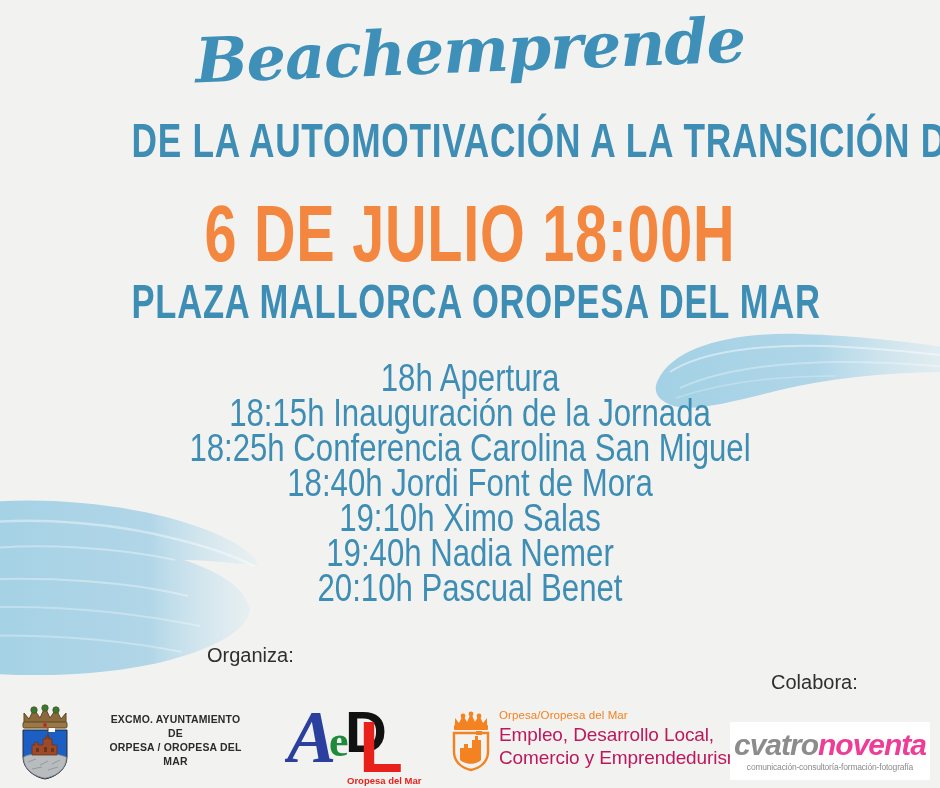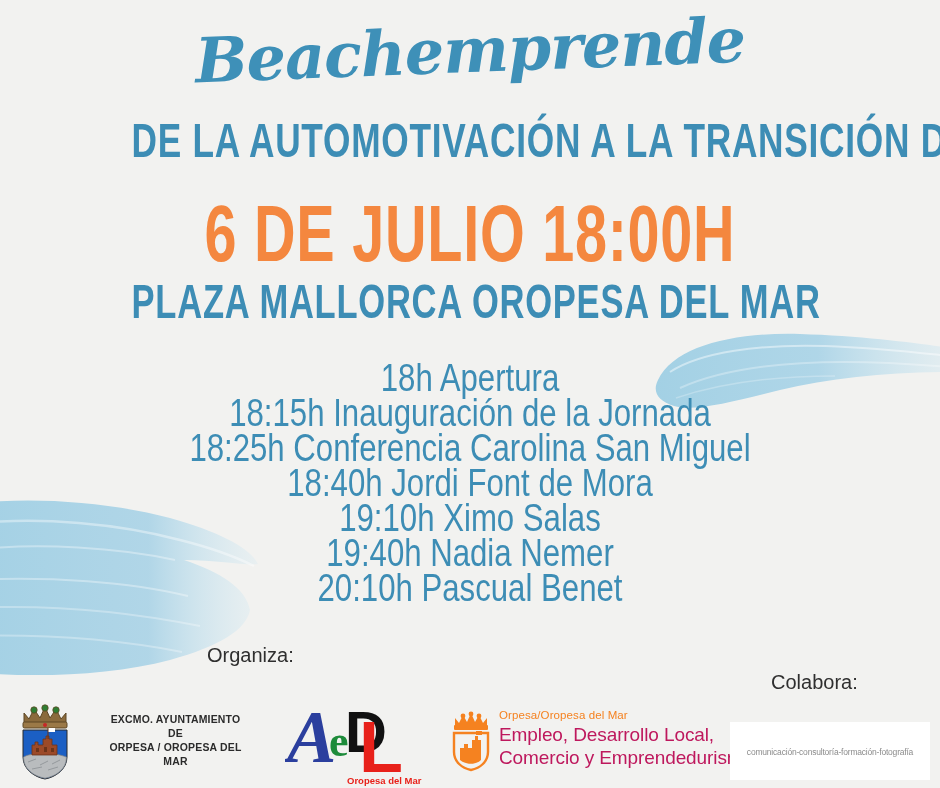--- a/index.html
+++ b/index.html
@@ -208,16 +208,19 @@
       <rect x="26" y="21" width="6" height="4" fill="#f58220"></rect>
     </svg>
     <div class="etxt">
       <div class="eyebrow">Orpesa/Oropesa del Mar</div>
       <div class="eline">Empleo, Desarrollo Local,</div>
       <div class="eline">Comercio y Emprendedurismo</div>
     </div>
   </div>
 
   <div class="logo" id="logo-cuatronoventa">
+    <div>
+      <span class="word w-grey">cvatro</span><span class="word w-pink">noventa</span>
+    </div>
     <div class="tagline">comunicación-consultoría-formación-fotografía</div>
   </div>
 
 </div>
 
 </body></html>

